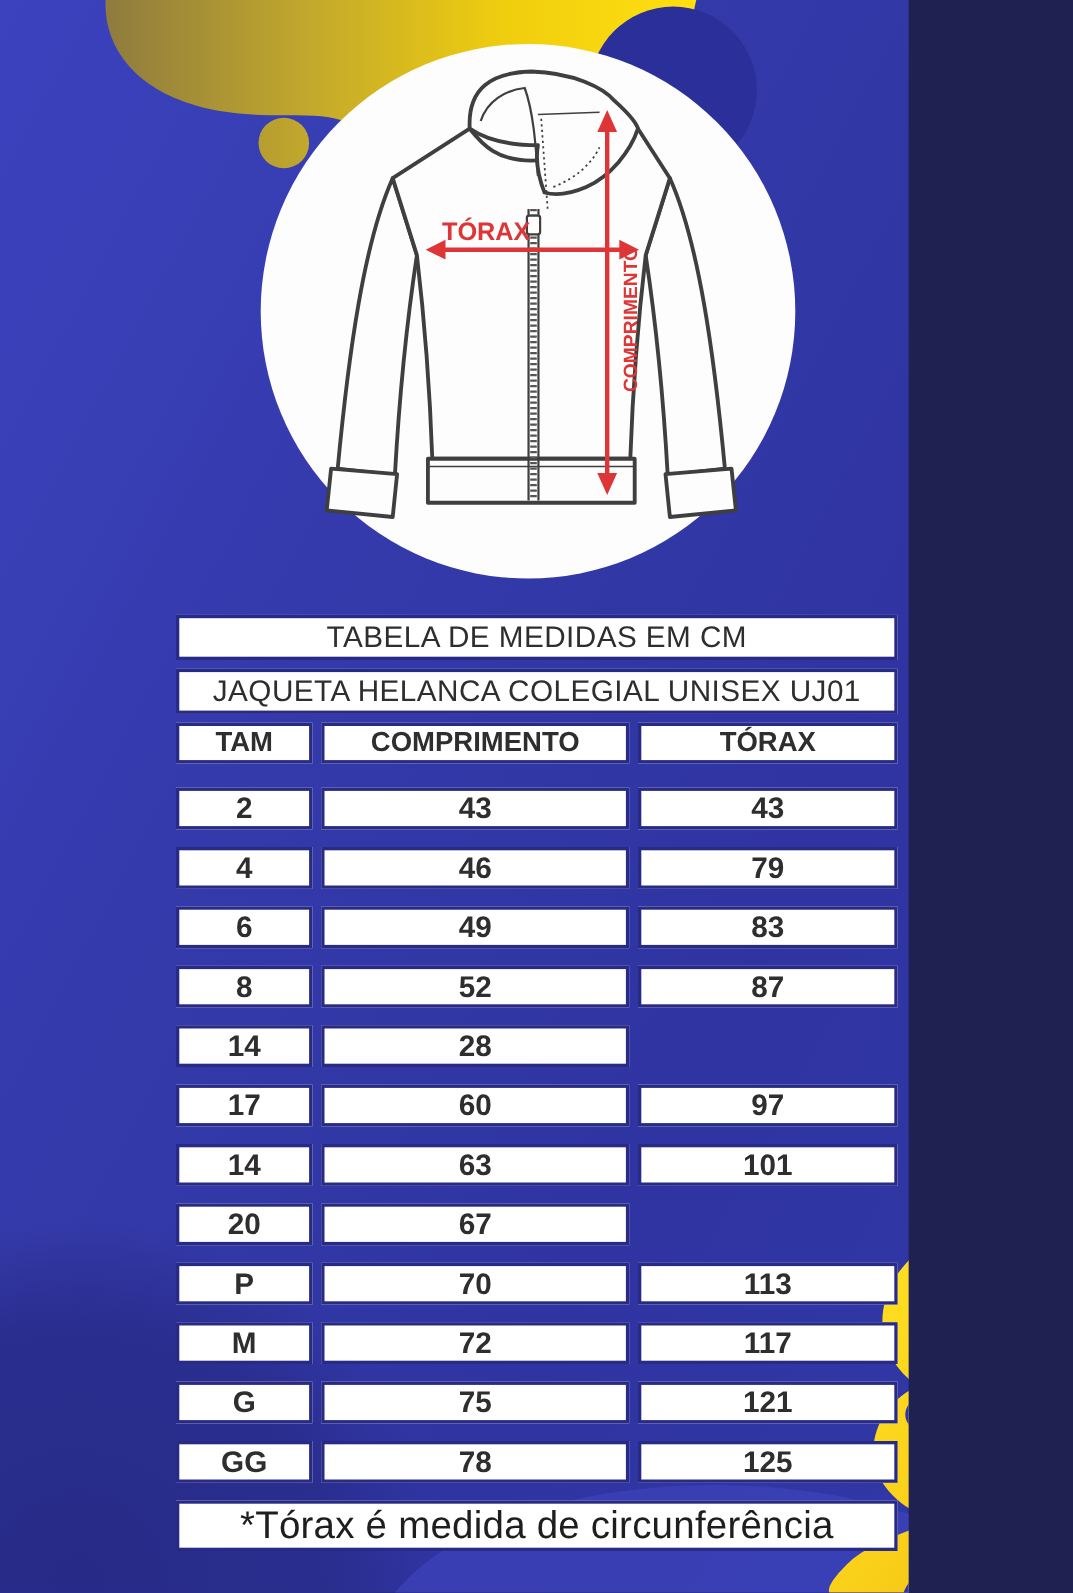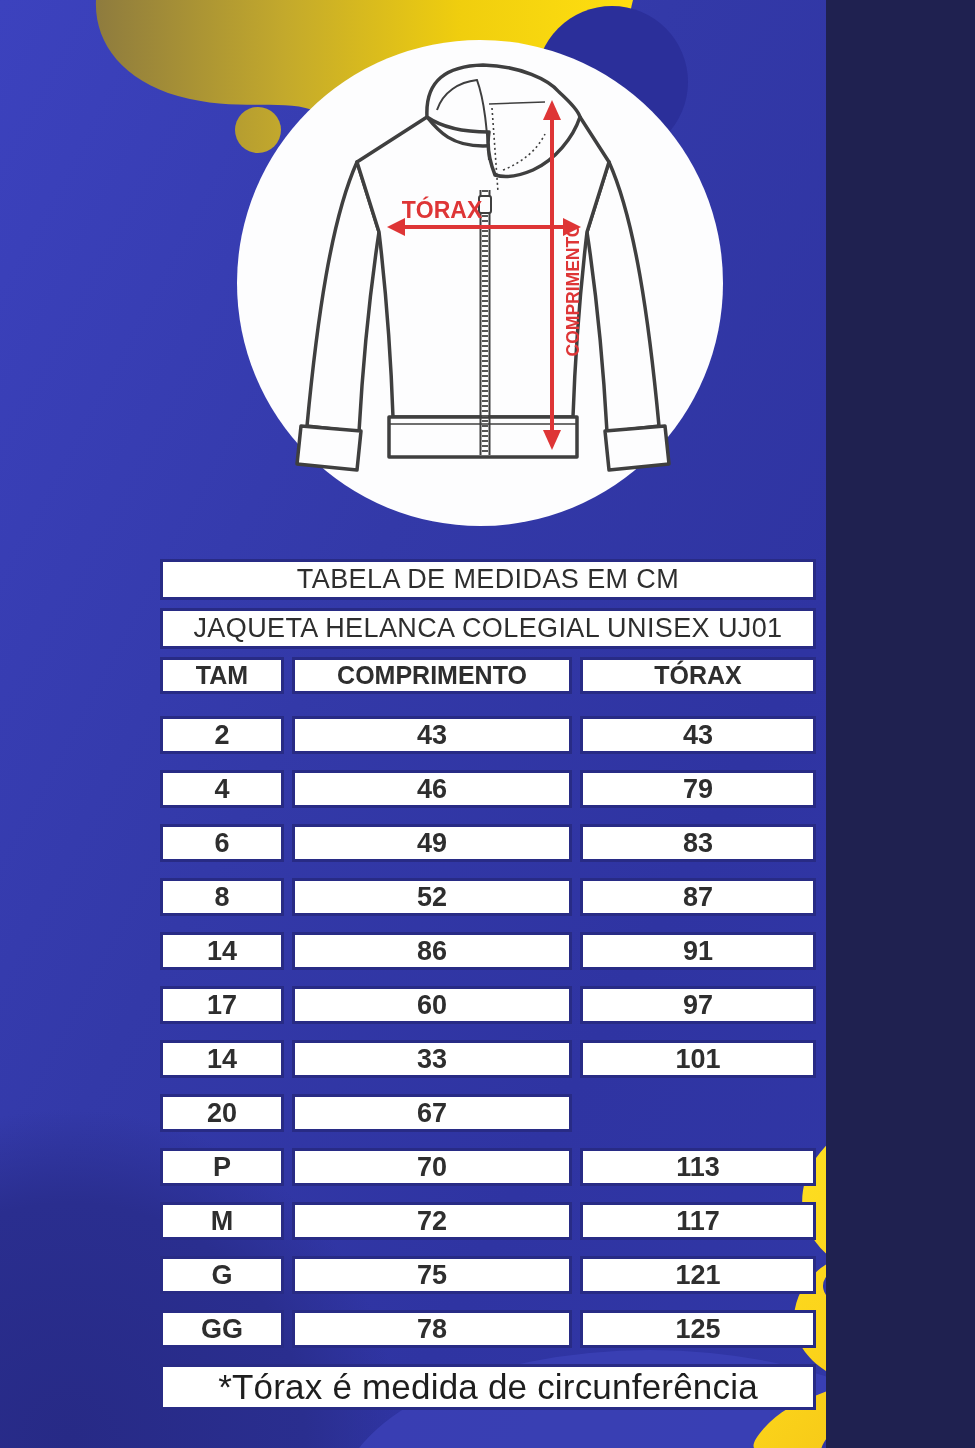--- a/index.html
+++ b/index.html
@@ -155,33 +155,32 @@
   </div>
 
   <div class="trow">
     <div class="cell c-tam">8</div>
     <div class="cell c-comp">52</div>
     <div class="cell c-torax">87</div>
   </div>
 
   <div class="trow">
     <div class="cell c-tam">14</div>
-    <div class="cell c-comp">86</div>
-    <div class="cell c-torax">91</div>
+    <div class="cell c-comp">28</div>
   </div>
 
   <div class="trow">
     <div class="cell c-tam">17</div>
     <div class="cell c-comp">60</div>
     <div class="cell c-torax">97</div>
   </div>
 
   <div class="trow">
     <div class="cell c-tam">14</div>
-    <div class="cell c-comp">33</div>
+    <div class="cell c-comp">63</div>
     <div class="cell c-torax">101</div>
   </div>
 
   <div class="trow">
     <div class="cell c-tam">20</div>
     <div class="cell c-comp">67</div>
   </div>
 
   <div class="trow">
     <div class="cell c-tam">P</div>

